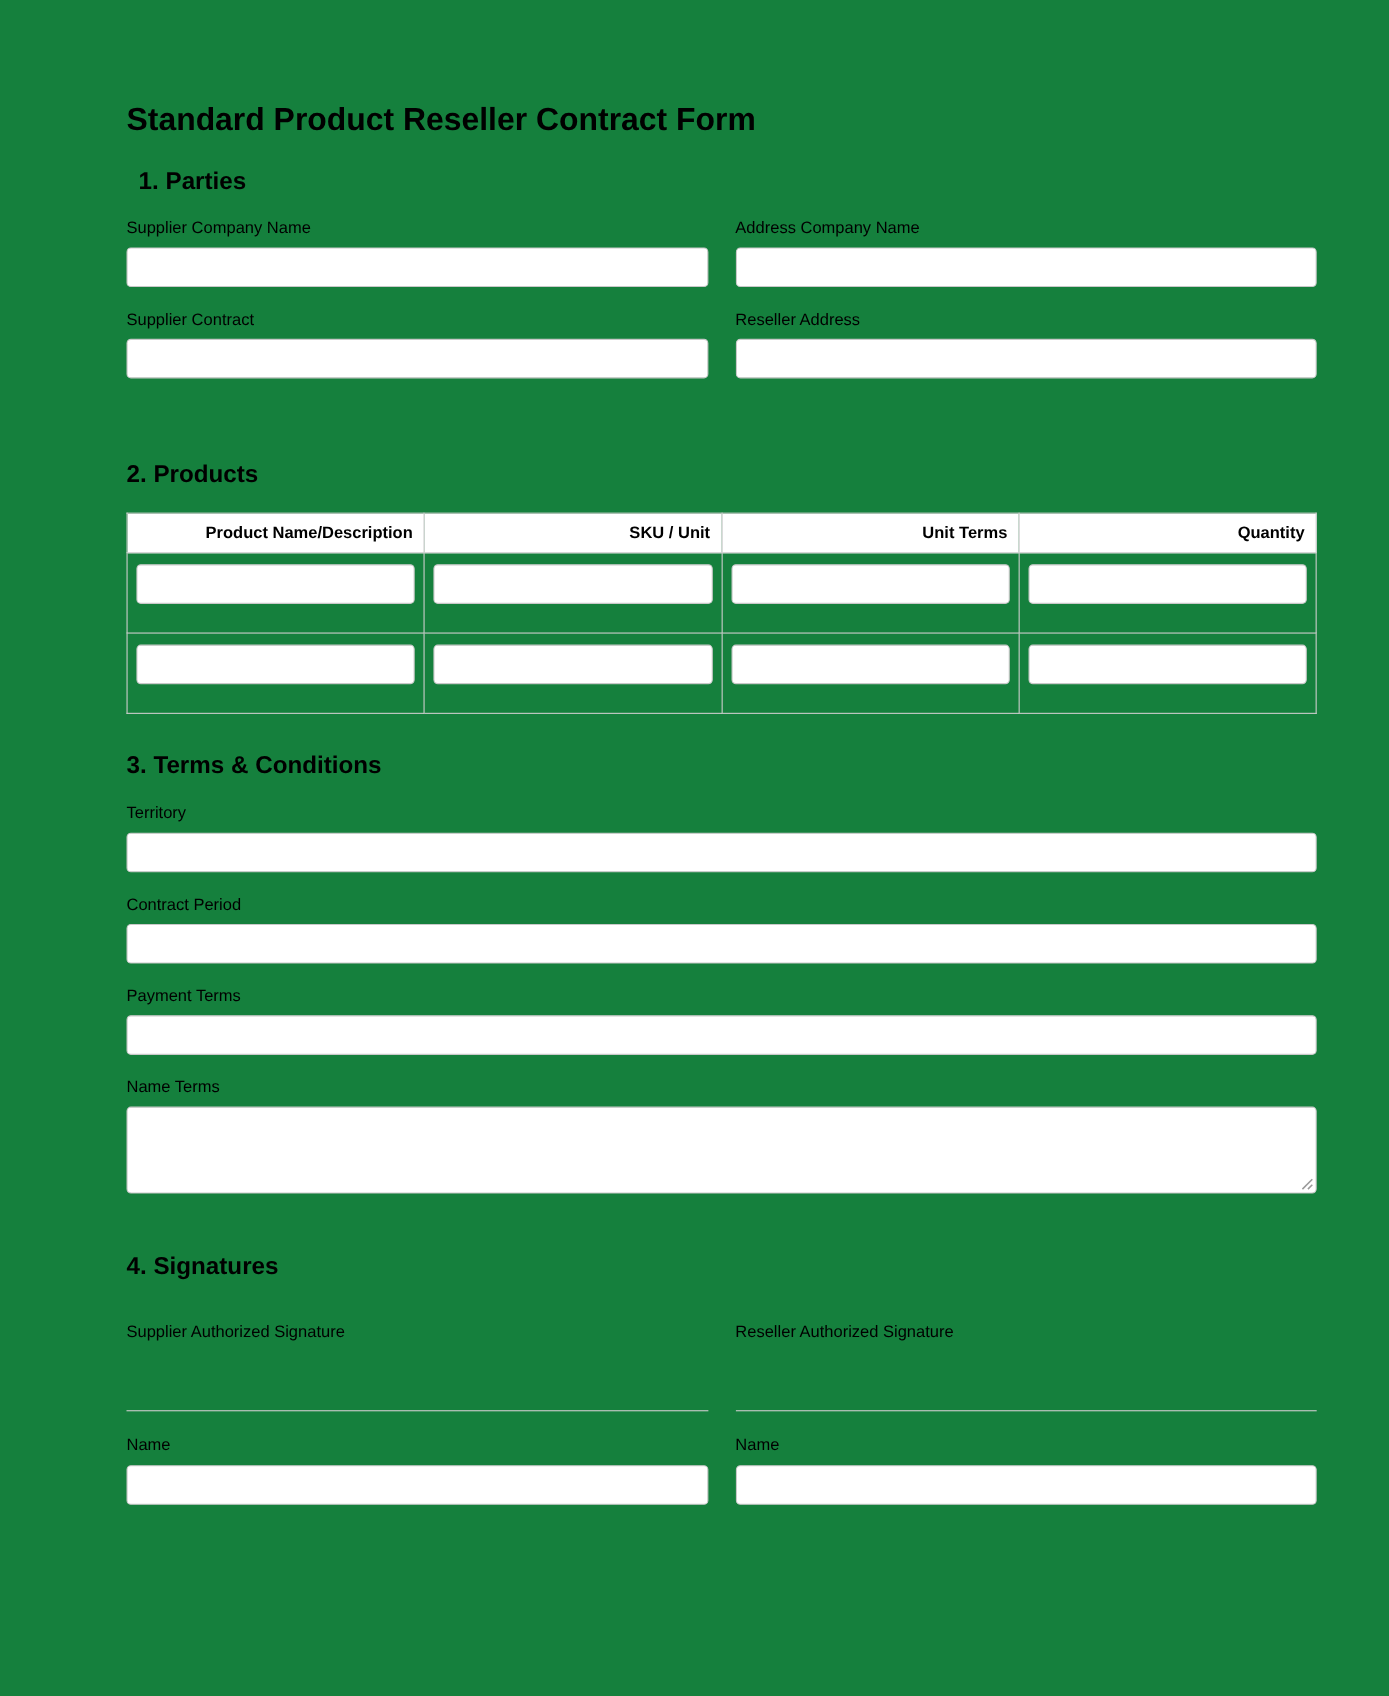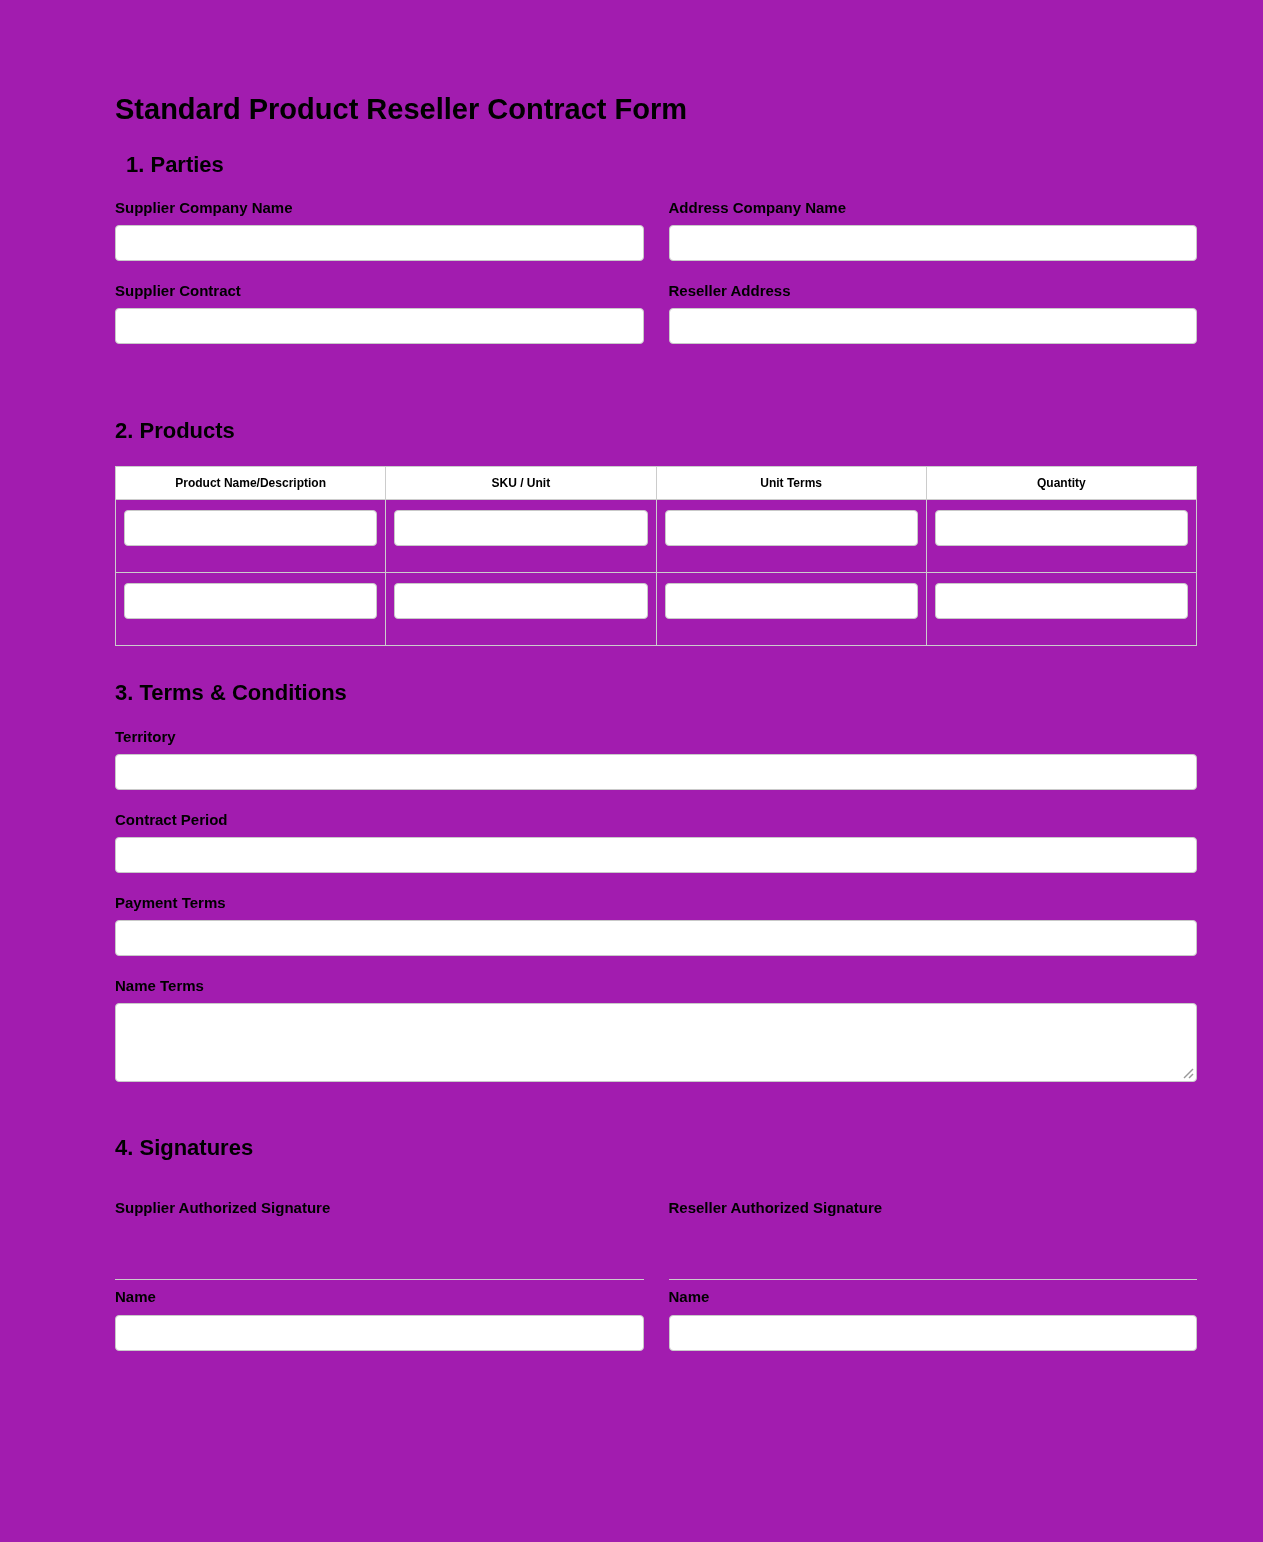--- a/index.html
+++ b/index.html
@@ -7,21 +7,21 @@
     margin: 0;
     padding: 0;
     background: #ffffff;
     font-family: "Liberation Sans", sans-serif;
     color: #000000;
   }
   .page {
     width: 1263px;
     height: 1542px;
     padding: 95px 66px 0 115px;
-    background: #a21caf;
+    background: #15803d;
   }
   h1.title {
     font-size: 29px;
     font-weight: bold;
     line-height: 1;
     margin: 0;
   }
   h2.sec-heading {
     font-size: 22px;
     font-weight: bold;
@@ -40,21 +40,20 @@
     grid-template-columns: 1fr 1fr;
     column-gap: 25px;
   }
   .field { margin-bottom: 21px; }
   .lbl {
     display: block;
     font-size: 15px;
     line-height: 1.2;
     margin-bottom: 8px;
     color: #000000;
-    font-weight: bold;
   }
   .txt {
     display: block;
     width: 100%;
     height: 36px;
     border: 1px solid #c9c9c9;
     border-radius: 4px;
     padding: 6px 10px;
     font-family: "Liberation Sans", sans-serif;
     font-size: 15px;
@@ -63,22 +62,22 @@
     outline: none;
   }
 
   table.products-table {
     width: 100%;
     border-collapse: collapse;
     margin-top: 24px;
   }
   .products-table th {
     border: 1px solid #cccccc;
-    text-align: center;
-    font-size: 12px;
+    text-align: right;
+    font-size: 15px;
     font-weight: bold;
     padding: 9px 10px;
     background: #ffffff;
   }
   .products-table td {
     border: 1px solid #cccccc;
     padding: 10px 8px 26px 8px;
     vertical-align: top;
     width: 25%;
   }
@@ -102,21 +101,21 @@
     right: 3px;
     bottom: 3px;
     pointer-events: none;
   }
 
   .sig-block { }
   .sig-space {
     height: 55px;
     border-bottom: 1px solid #cccccc;
   }
-  .sig-name-label { margin-top: 8px; margin-bottom: 9px; }
+  .sig-name-label { margin-top: 22px; margin-bottom: 9px; }
 </style>
 </head>
 <body>
 
 <div class="page">
 
   <h1 class="title">Standard Product Reseller Contract Form</h1>
 
   <section class="sec-parties">
     <h2 class="sec-heading">1. Parties</h2>

